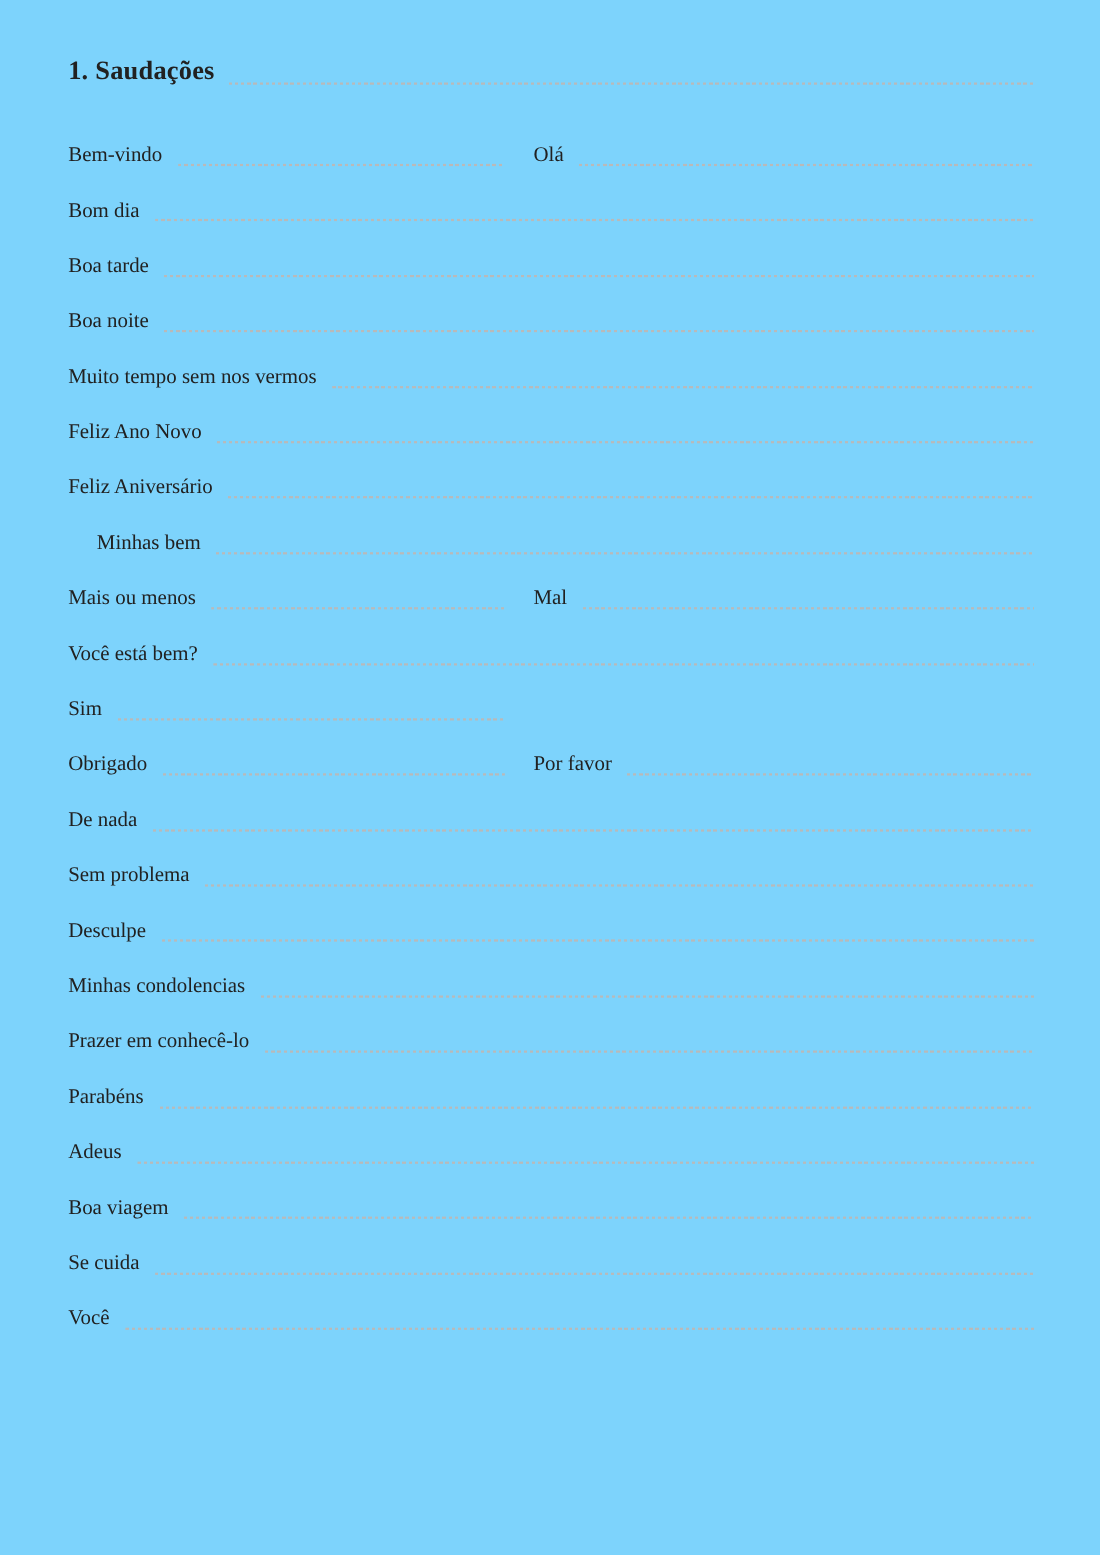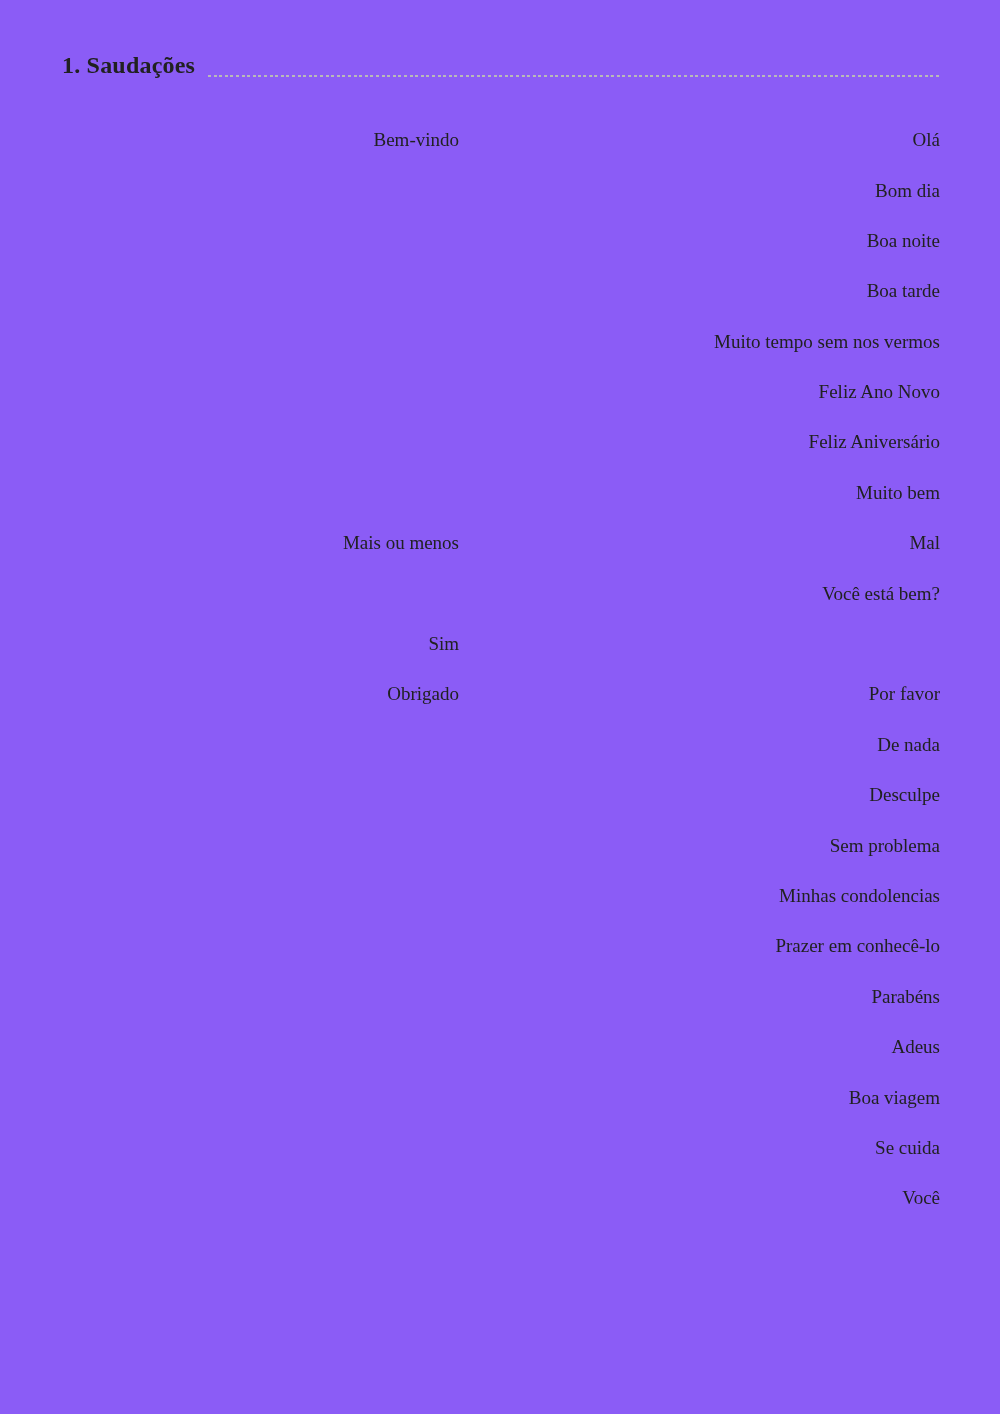--- a/index.html
+++ b/index.html
@@ -5,21 +5,21 @@
   html, body {
     margin: 0;
     padding: 0;
     background: #ffffff;
   }
   .page {
     position: relative;
     width: 1000px;
     height: 1414px;
     box-sizing: border-box;
-    background: #8b5cf6;
+    background: #7dd3fc;
     padding: 52px 60px 0 62px;
     font-family: "Liberation Serif", "DejaVu Serif", serif;
     color: #212121;
     overflow: hidden;
   }
   .title-row {
     display: flex;
     align-items: flex-end;
   }
   .title {
@@ -34,21 +34,20 @@
   }
   .row {
     display: flex;
     align-items: flex-end;
     height: 50.4px;
   }
   .cell {
     display: flex;
     align-items: flex-end;
     min-width: 0;
-    flex-direction: column;
   }
   .cell-left {
     flex: 0 0 397px;
   }
   .cell-right {
     flex: 1;
     margin-left: 26px;
     margin-top: 40px;
   }
   .cell-full {
@@ -97,34 +96,34 @@
 
     <div class="row">
       <span class="cell cell-full">
         <span class="label">Bom dia</span>
         <span class="line"></span>
       </span>
     </div>
 
     <div class="row">
       <span class="cell cell-full">
+        <span class="label">Boa tarde</span>
+        <span class="line"></span>
+      </span>
+    </div>
+
+    <div class="row">
+      <span class="cell cell-full">
         <span class="label">Boa noite</span>
         <span class="line"></span>
       </span>
     </div>
 
     <div class="row">
       <span class="cell cell-full">
-        <span class="label">Boa tarde</span>
-        <span class="line"></span>
-      </span>
-    </div>
-
-    <div class="row">
-      <span class="cell cell-full">
         <span class="label">Muito tempo sem nos vermos</span>
         <span class="line"></span>
       </span>
     </div>
 
     <div class="row">
       <span class="cell cell-full">
         <span class="label">Feliz Ano Novo</span>
         <span class="line"></span>
       </span>
@@ -133,21 +132,21 @@
     <div class="row">
       <span class="cell cell-full">
         <span class="label">Feliz Aniversário</span>
         <span class="line"></span>
       </span>
     </div>
 
 
     <div class="row">
       <span class="cell cell-right">
-        <span class="label">Muito bem</span>
+        <span class="label">Minhas bem</span>
         <span class="line"></span>
       </span>
     </div>
 
     <div class="row">
       <span class="cell cell-left">
         <span class="label">Mais ou menos</span>
         <span class="line"></span>
       </span>
       <span class="cell cell-right">
@@ -183,28 +182,28 @@
 
     <div class="row">
       <span class="cell cell-full">
         <span class="label">De nada</span>
         <span class="line"></span>
       </span>
     </div>
 
     <div class="row">
       <span class="cell cell-full">
+        <span class="label">Sem problema</span>
+        <span class="line"></span>
+      </span>
+    </div>
+
+    <div class="row">
+      <span class="cell cell-full">
         <span class="label">Desculpe</span>
-        <span class="line"></span>
-      </span>
-    </div>
-
-    <div class="row">
-      <span class="cell cell-full">
-        <span class="label">Sem problema</span>
         <span class="line"></span>
       </span>
     </div>
 
     <div class="row">
       <span class="cell cell-full">
         <span class="label">Minhas condolencias</span>
         <span class="line"></span>
       </span>
     </div>

